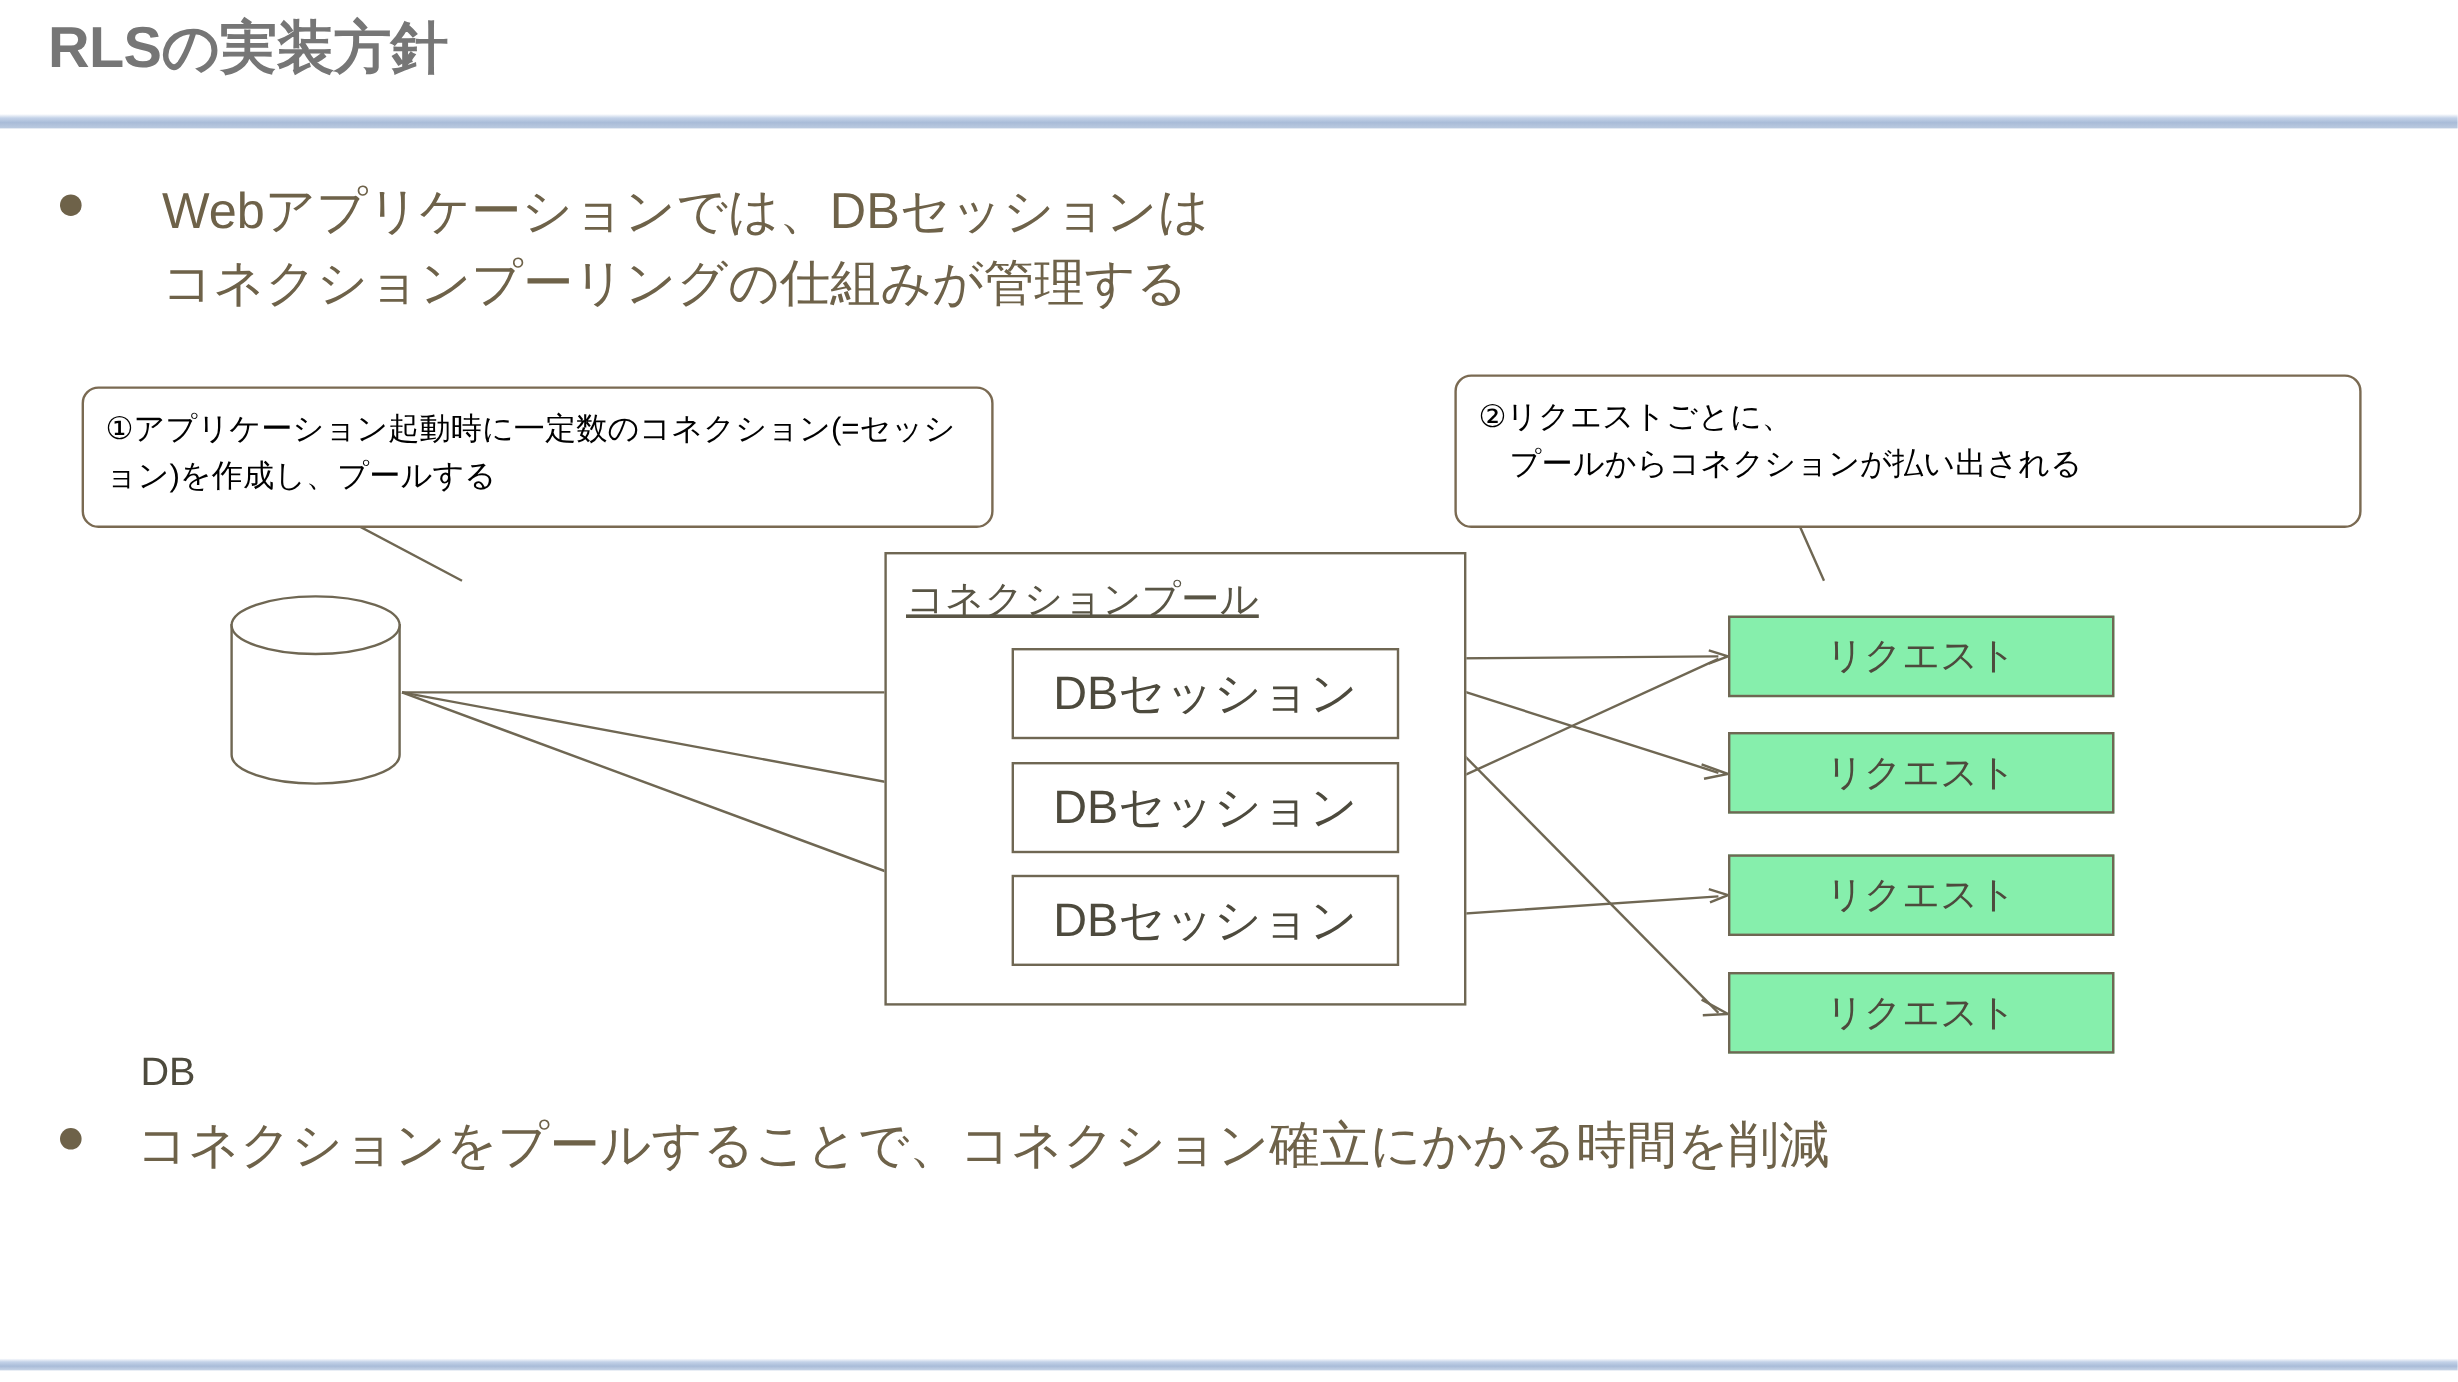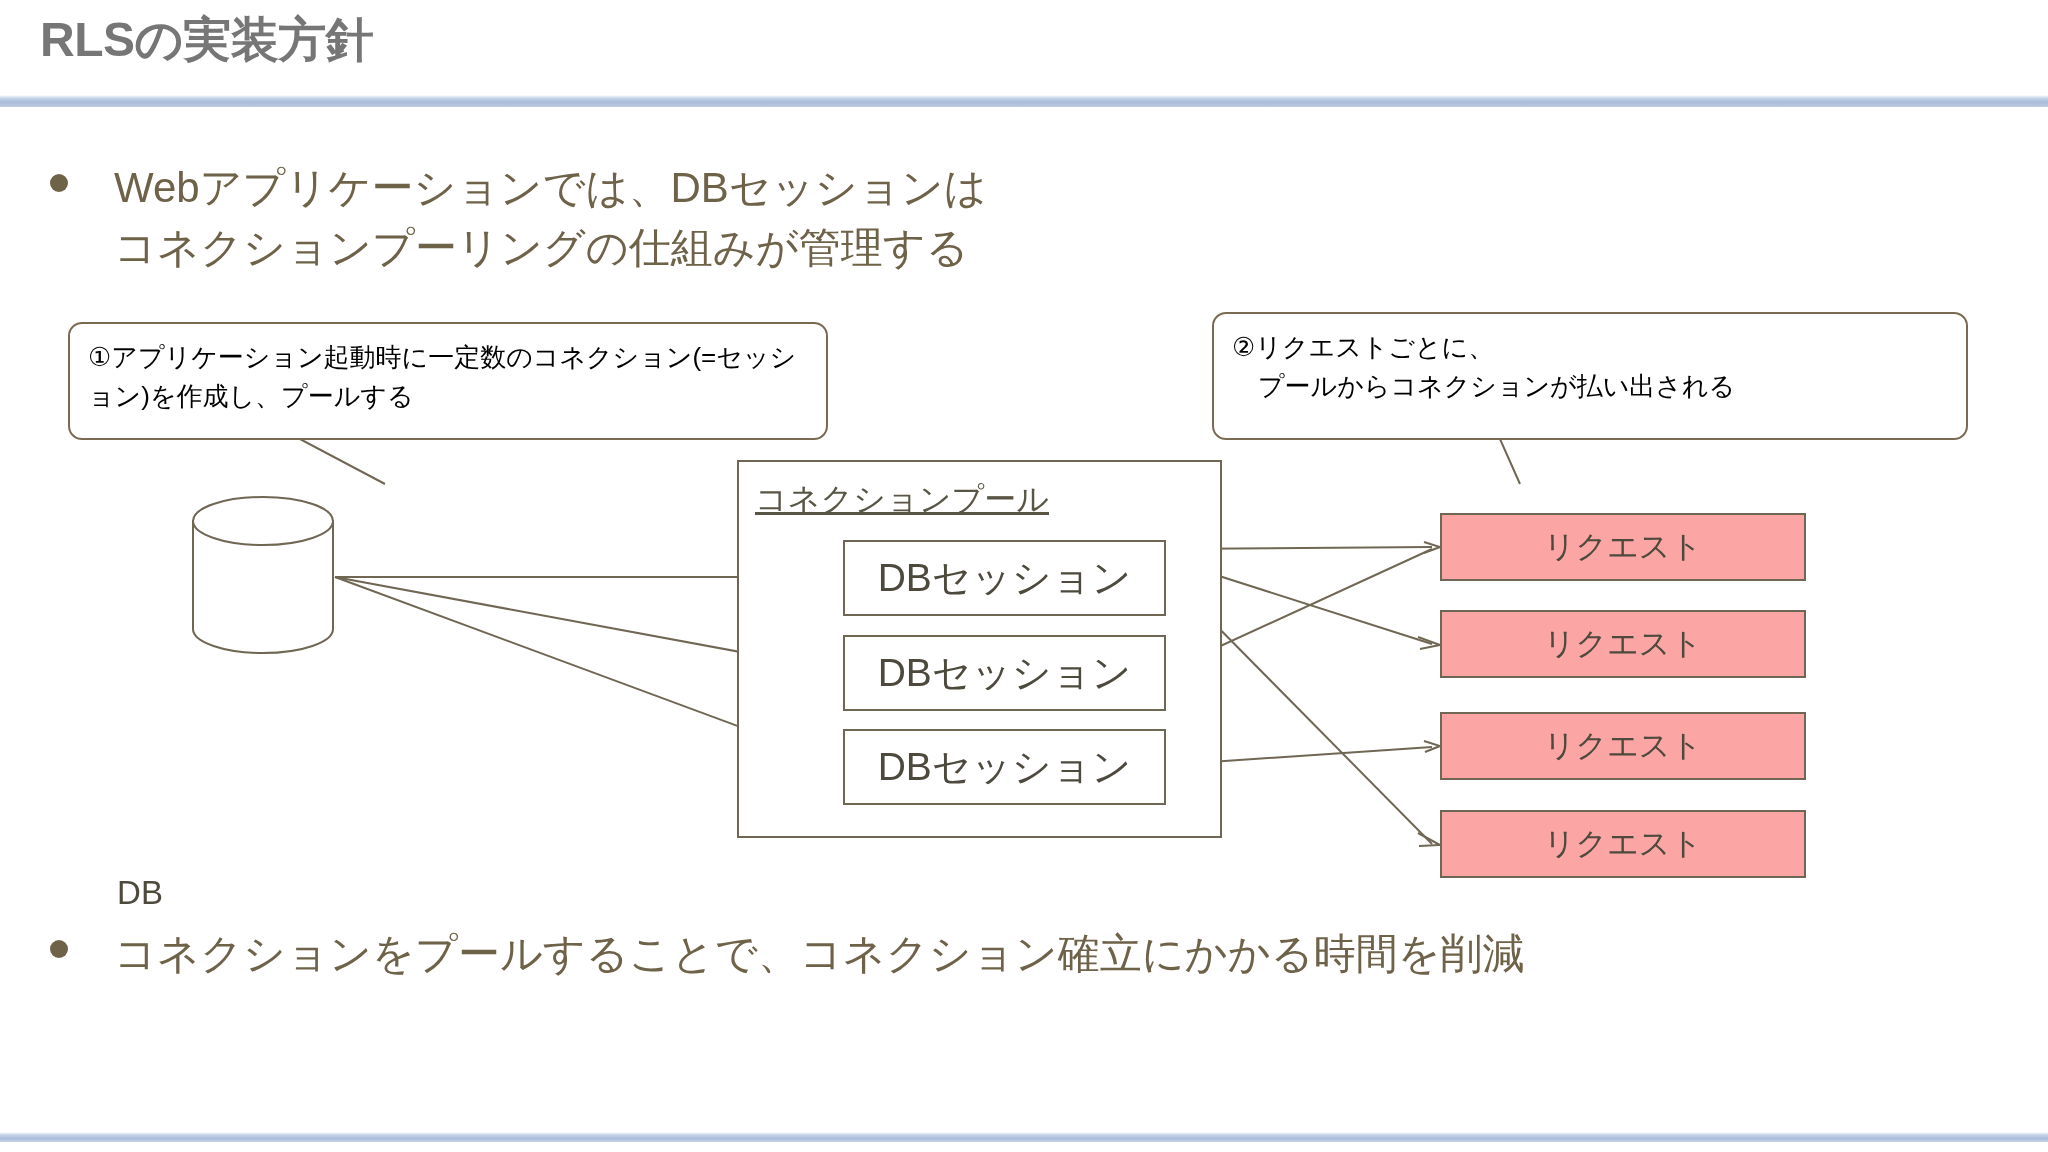--- a/index.html
+++ b/index.html
@@ -44,21 +44,21 @@
     margin-top:16px;
   }
   .bullet-text{
     margin-left:46px;
     font-size:42px;
     line-height:1.42;
     color:#6e6249;
     white-space:pre-line;
     letter-spacing:0px;
   }
-  #bullet-1{left:50px;top:158px;}
+  #bullet-1{left:50px;top:146px;gap:21px;}
   #bullet-2{left:50px;top:924px;}
 
   
   .diagram{
     position:absolute;
     left:0;top:299px;
     width:2048px;height:620px;
   }
   .diagram svg{position:absolute;left:0;top:0;}
 
@@ -104,22 +104,22 @@
     font-size:39px;color:#4d4a3d;
   }
   #session-1{top:540px;}
   #session-2{top:635px;}
   #session-3{top:729px;}
 
   .request-box{
     position:absolute;
     box-sizing:border-box;
     border:2px solid #6f6753;
-    background:#fca5a5;
-    left:1440px;width:366px;height:68px;
+    background:#86efac;
+    left:1440px;width:322px;height:68px;
     display:flex;align-items:center;justify-content:center;
     font-size:31px;color:#4d4a3d;
   }
   #request-1{top:513px;}
   #request-2{top:610px;}
   #request-3{top:712px;}
   #request-4{top:810px;}
 
   .db-label{
     position:absolute;

